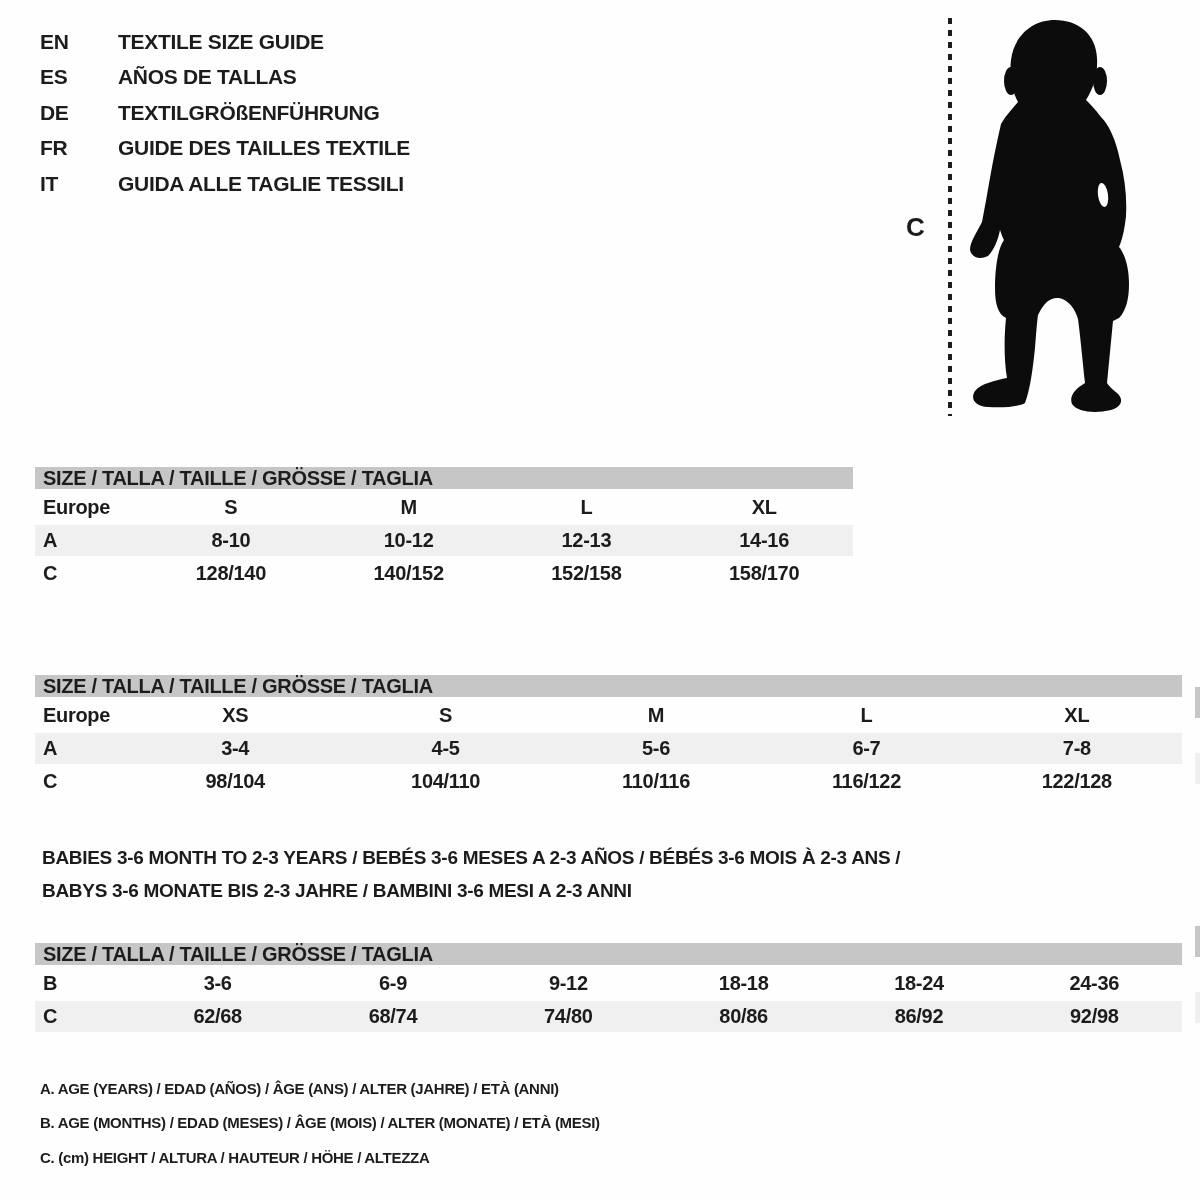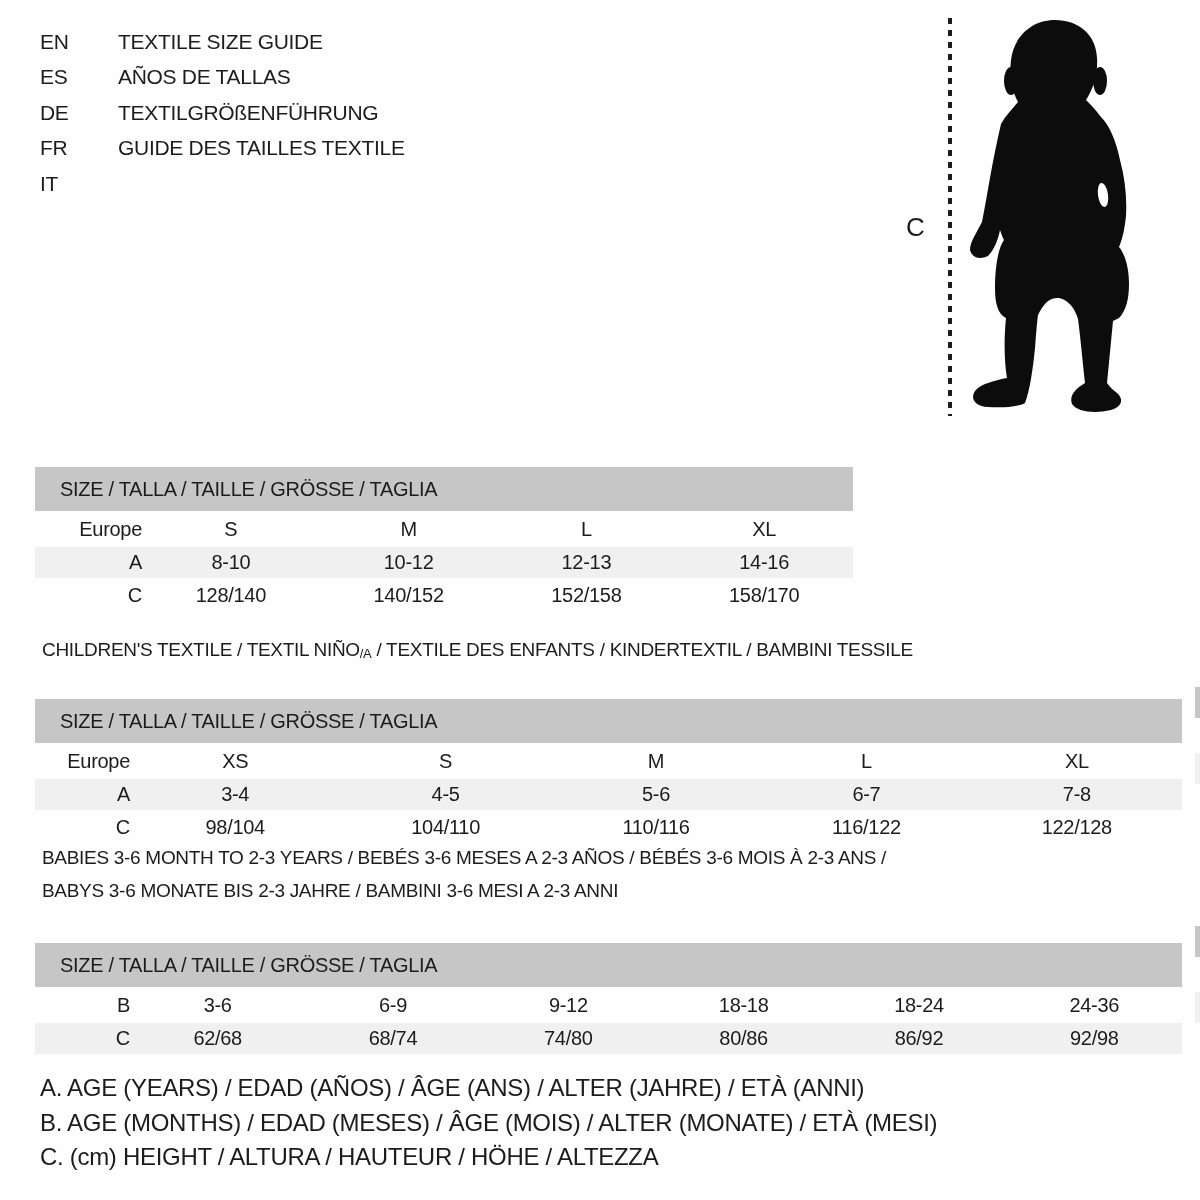--- a/index.html
+++ b/index.html
@@ -11,21 +11,21 @@
     --silhouette:#0c0c0c;
   }
   *{box-sizing:border-box;}
   body{margin:0;background:#fff;}
   .page{
     position:relative;
     width:1200px;height:1200px;
     background:var(--page-bg);
     color:var(--text);
     font-family:"Liberation Sans","DejaVu Sans",sans-serif;
-    font-weight:normal;
+    font-weight:bold;
     font-stretch:semi-condensed;
     overflow:hidden;
   }
   
   .lang-block{position:absolute;left:40px;top:24px;}
   .lang-row{display:flex;align-items:center;height:35.5px;font-size:21px;letter-spacing:-0.3px;}
   .lang-code{width:78px;flex:0 0 78px;}
   
   .measure-line{
     position:absolute;left:948px;top:18px;width:4px;height:398px;
@@ -37,32 +37,32 @@
   .section{position:absolute;left:35px;}
   .section-junior{top:431px;width:818px;}
   .section-children{top:639px;width:1147px;}
   .section-babies{top:841px;width:1147px;}
   .section-title{font-size:19px;letter-spacing:-0.3px;line-height:22px;padding-left:7px;white-space:nowrap;}
   .section-title .sub{font-size:13px;position:relative;top:2px;}
   .section-babies .section-title{line-height:33px;}
   .tbl{margin-top:26px;}
   .section-babies .tbl{margin-top:19px;}
   .tbl-head{
-    height:44px;background:var(--table-header-bg);
-    display:flex;align-items:center;padding-left:25px;
+    height:22px;background:var(--table-header-bg);
+    display:flex;align-items:center;padding-left:8px;
     font-size:20px;letter-spacing:-0.3px;margin-bottom:3px;margin-top:36px;
   }
   .trow{display:flex;align-items:center;height:31px;margin-bottom:2px;font-size:20px;letter-spacing:-0.3px;}
   .trow.shaded{background:var(--row-shaded-bg);}
-  .tlabel{flex:0 0 107px;padding-left:8px;text-align:right;}
+  .tlabel{flex:0 0 107px;padding-left:8px;}
   .tbl-children .tlabel,.tbl-babies .tlabel{flex:0 0 95px;}
   .tcell{flex:1;text-align:center;}
   
   .legend{position:absolute;left:40px;top:1071px;}
-  .legend-line{height:34.5px;display:flex;align-items:center;font-size:24px;letter-spacing:-0.3px;}
+  .legend-line{height:34.5px;display:flex;align-items:center;font-size:15px;letter-spacing:-0.3px;}
   
   .edge-frag{position:absolute;left:1195px;width:5px;height:31px;}
   .edge-frag.gray{background:var(--table-header-bg);}
   .edge-frag.light{background:var(--row-shaded-bg);}
 </style>
 </head>
 <body>
 
 <div class="page">
 
@@ -78,20 +78,21 @@
     <div class="lang-row">
       <span class="lang-code">DE</span>
       <span class="lang-title">TEXTILGRÖßENFÜHRUNG</span>
     </div>
     <div class="lang-row">
       <span class="lang-code">FR</span>
       <span class="lang-title">GUIDE DES TAILLES TEXTILE</span>
     </div>
     <div class="lang-row">
       <span class="lang-code">IT</span>
+      <span class="lang-title">GUIDA ALLE TAGLIE TESSILI</span>
     </div>
   </div>
 
   <div class="measure-line"></div>
   <div class="measure-label">C</div>
   <div class="silhouette">
     <svg width="186" height="408" viewBox="0 0 186 408" xmlns="http://www.w3.org/2000/svg" aria-hidden="true">
       <g fill="currentColor">
         <ellipse cx="49" cy="69" rx="7" ry="14"></ellipse>
         <ellipse cx="138" cy="69" rx="7" ry="14"></ellipse>
@@ -139,21 +140,20 @@
         <span class="tlabel">C</span>
         <span class="tcell">128/140</span>
         <span class="tcell">140/152</span>
         <span class="tcell">152/158</span>
         <span class="tcell">158/170</span>
       </div>
     </div>
   </div>
 
   <div class="section section-children">
-    <div class="section-title"><span>CHILDREN'S TEXTILE / TEXTIL NIÑO</span><span class="sub">/A</span><span> / TEXTILE DES ENFANTS / KINDERTEXTIL / BAMBINI TESSILE</span></div>
     <div class="tbl tbl-children">
       <div class="tbl-head">SIZE / TALLA / TAILLE / GRÖSSE / TAGLIA</div>
       <div class="trow">
         <span class="tlabel">Europe</span>
         <span class="tcell">XS</span>
         <span class="tcell">S</span>
         <span class="tcell">M</span>
         <span class="tcell">L</span>
         <span class="tcell">XL</span>
       </div>

